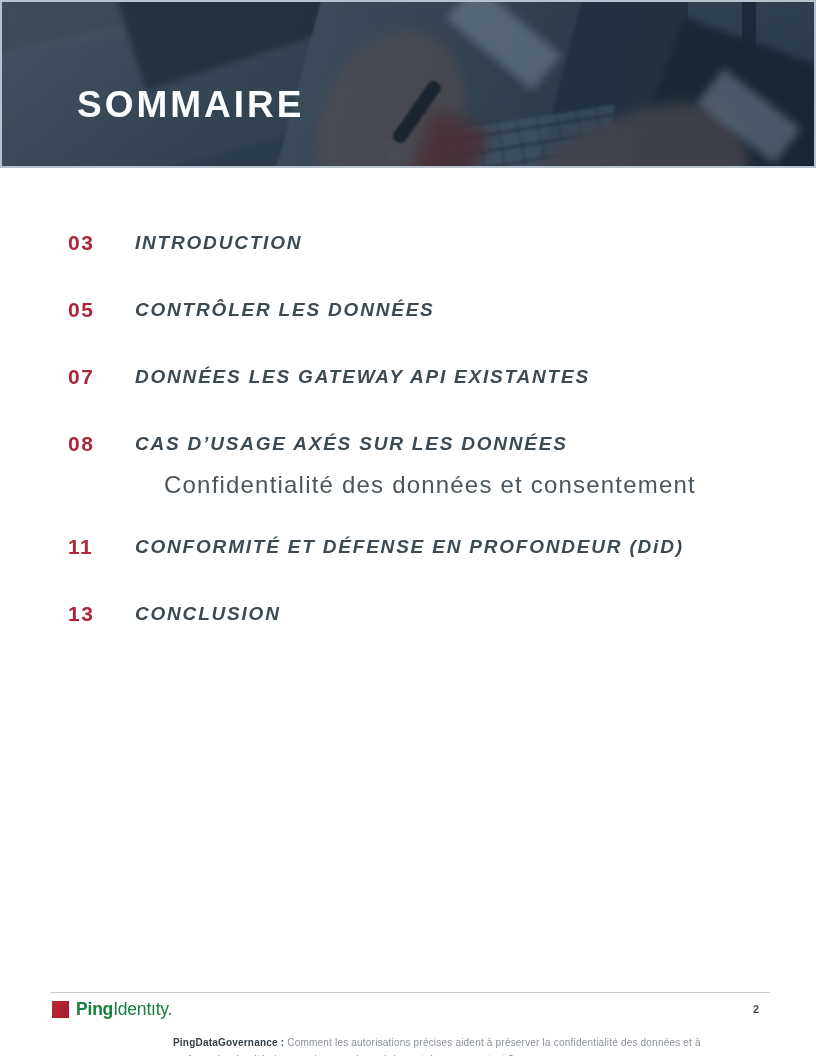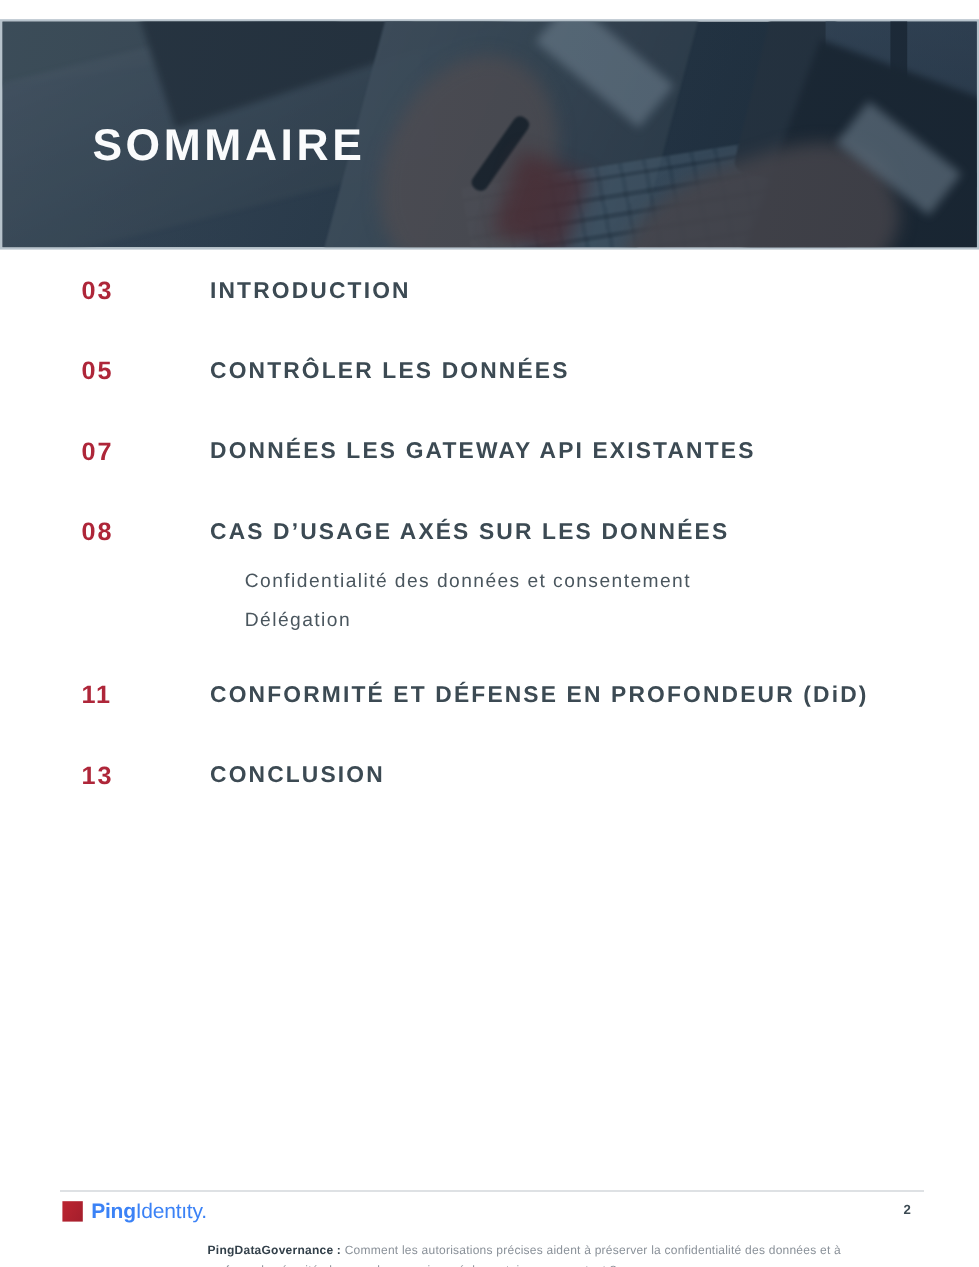--- a/index.html
+++ b/index.html
@@ -3,21 +3,21 @@
 <meta charset="utf-8">
 <style>
   html,body{margin:0;padding:0;}
   body{
     width:816px;height:1056px;position:relative;background:#ffffff;
     font-family:"Liberation Sans", sans-serif;overflow:hidden;
   }
 
   
   .banner{
-    position:absolute;top:16px;left:0;width:816px;height:192px;
+    position:absolute;top:0;left:0;width:816px;height:168px;
     background:linear-gradient(110deg,#3a4b5c 0%,#2e4050 40%,#263848 75%,#22303f 100%);
     border:2px solid #b7c3cc;box-sizing:border-box;overflow:hidden;
   }
   .photo{position:absolute;top:-2px;left:-2px;width:816px;height:192px;overflow:hidden;}
   .ph{position:absolute;}
   .ph-shelf{left:-30px;top:-36px;width:310px;height:74px;background:#44545f;transform:rotate(-8deg);opacity:.85;filter:blur(2px);}
   .ph-desk{left:-70px;top:20px;width:430px;height:150px;background:linear-gradient(170deg,#4e5d6a,#3a4a57);transform:rotate(-14deg);opacity:.75;filter:blur(2px);}
   .ph-suit-l{left:120px;top:-74px;width:310px;height:120px;background:#273440;transform:rotate(-18deg);filter:blur(3px);}
   .ph-lid{left:296px;top:-44px;width:252px;height:310px;background:linear-gradient(100deg,#4c5c6a 0%,#42525f 55%,#374855 100%);transform:rotate(15deg);opacity:.92;filter:blur(1px);}
   .ph-keys{left:392px;top:116px;width:310px;height:120px;transform:rotate(-9deg);opacity:.5;filter:blur(1px);
@@ -35,40 +35,40 @@
   .ph-hand-r{left:516px;top:116px;width:235px;height:132px;background:#5d5659;border-radius:50% 40% 45% 55%;transform:rotate(-18deg);filter:blur(7px);opacity:.9;}
   .ph-cuff-r{left:700px;top:94px;width:98px;height:44px;background:#7e909e;transform:rotate(38deg);filter:blur(4px);opacity:.8;}
   .photo::after{content:"";position:absolute;inset:0;background:linear-gradient(100deg,rgba(40,56,72,.22),rgba(16,28,42,.38));}
   .banner-title{
     position:absolute;left:75px;top:84px;margin:0;z-index:3;
     color:#fafbfc;font-size:37px;font-weight:bold;letter-spacing:3px;line-height:1;
   }
 
   
   .toc{position:absolute;left:68px;top:231px;width:700px;}
-  .entry{display:flex;align-items:flex-start;margin-bottom:43px;gap:40px;}
+  .entry{display:flex;align-items:flex-start;margin-bottom:43px;}
   .entry--with-subs{margin-bottom:34px;margin-top:22px;}
   .num{
     width:67px;flex:0 0 67px;color:#ae2639;font-weight:bold;
     font-size:21px;line-height:24px;letter-spacing:1.5px;
   }
   .entry-body{flex:1;}
   .title{
-    color:#3c4a53;font-weight:bold;font-size:19px;line-height:24px;letter-spacing:1.8px;
+    color:#3c4a53;font-weight:bold;font-size:19px;line-height:24px;letter-spacing:1.8px;font-style:italic;
   }
   .subs{margin-top:12px;padding-left:29px;}
   .sub{
-    color:#4a565e;font-size:16px;font-weight:normal;line-height:33px;letter-spacing:1.2px;
+    color:#4a565e;font-size:24px;font-weight:normal;line-height:33px;letter-spacing:1.2px;
   }
 
   
   .footer-divider{position:absolute;left:50px;top:992px;width:720px;height:1px;background:#c9ced3;}
   .footer-logo{position:absolute;left:52px;top:1001px;display:flex;align-items:center;}
   .logo-square{width:17px;height:17px;background:linear-gradient(120deg,#bc2531,#a41e2c);margin-right:7px;}
-  .logo-text{font-size:17.5px;color:#3b82f6;letter-spacing:-0.2px;line-height:17px;}
+  .logo-text{font-size:17.5px;color:#15803d;letter-spacing:-0.2px;line-height:17px;}
   .logo-ping{font-weight:bold;}
   .footer-text{
     position:absolute;left:173px;top:1001px;width:548px;
     font-size:10px;line-height:17px;letter-spacing:0.2px;color:#8a9199;margin-top:33px;
   }
   .footer-text .doc-bold{color:#33404a;font-weight:bold;}
   .footer-page{
     position:absolute;left:744px;top:1003px;width:24px;text-align:center;
     font-size:11px;font-weight:bold;color:#3c4a53;
   }
@@ -120,21 +120,20 @@
       <div class="title">DONNÉES LES GATEWAY API EXISTANTES</div>
     </div>
   </div>
 
   <div class="entry entry--with-subs">
     <div class="num">08</div>
     <div class="entry-body">
       <div class="title">CAS D’USAGE AXÉS SUR LES DONNÉES</div>
       <div class="subs">
         <div class="sub">Confidentialité des données et consentement</div>
-        <div class="sub">Délégation</div>
       </div>
     </div>
   </div>
 
   <div class="entry">
     <div class="num">11</div>
     <div class="entry-body">
       <div class="title">CONFORMITÉ ET DÉFENSE EN PROFONDEUR (DiD)</div>
     </div>
   </div>

